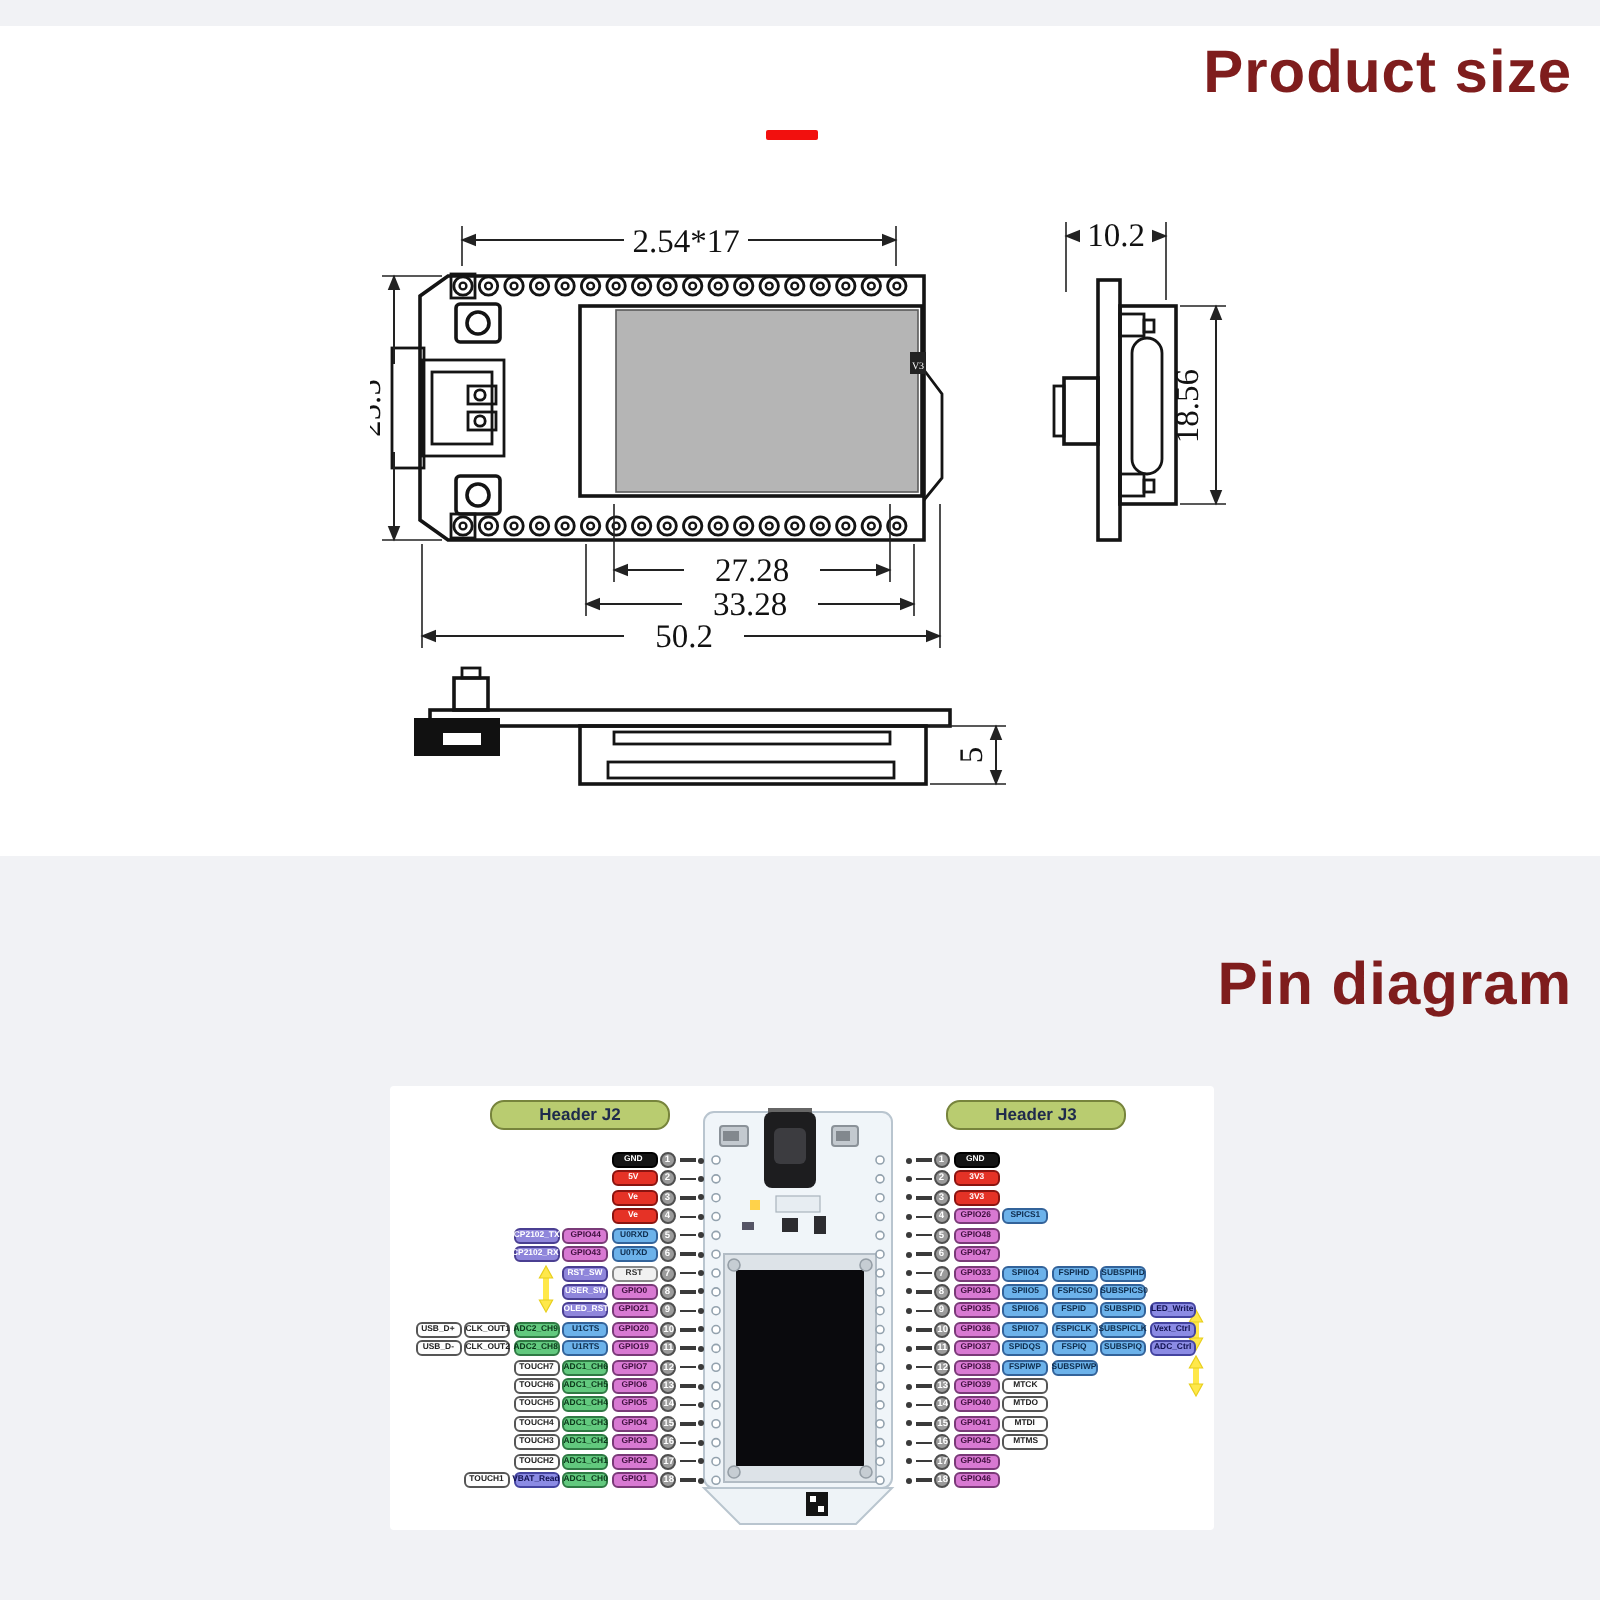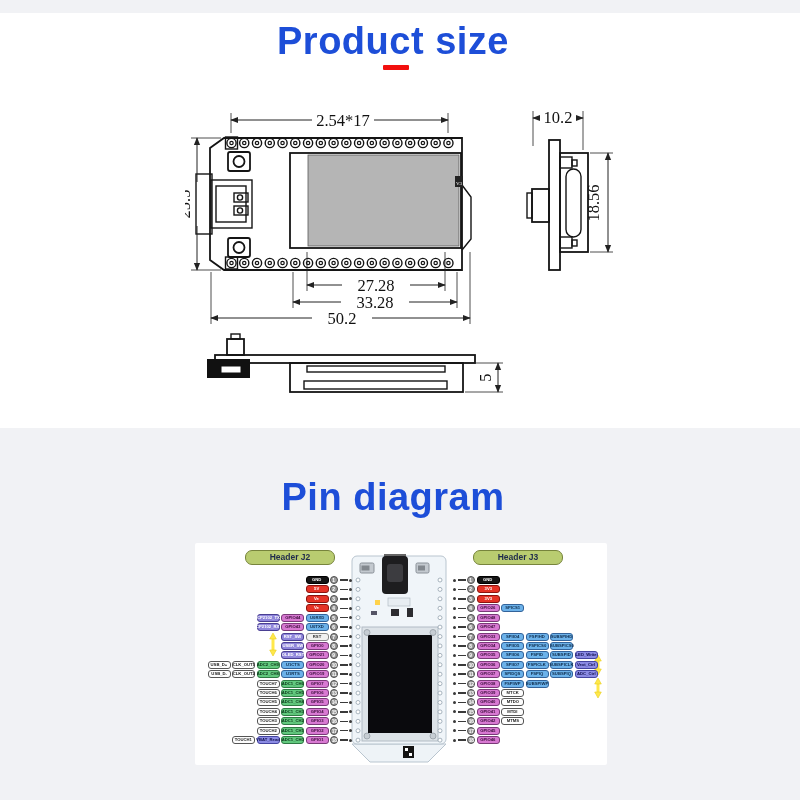--- a/index.html
+++ b/index.html
@@ -1,20 +1,20 @@
 <!DOCTYPE html>
 <html><head>
 <meta charset="utf-8">
 <style>
   html,body{margin:0;padding:0;}
   body{width:800px;height:800px;background:#f1f2f5;position:relative;overflow:hidden;
        font-family:"Liberation Sans",sans-serif;}
   .white-section{position:absolute;left:0;top:13px;width:800px;height:415px;background:#ffffff;}
-  .page-title{position:absolute;left:0;width:786px;text-align:center;font-weight:700;
-              color:#1d4ed8;font-size:38px;letter-spacing:0.5px;}
+  .page-title{position:absolute;left:0;width:786px;text-align:right;font-weight:700;
+              color:#7f1d1d;font-size:30px;letter-spacing:0.5px;}
   #title-product{top:20px;}
   #title-pin{top:452px;margin-top:24px;}
   .red-underline{position:absolute;left:383px;top:65px;width:26px;height:5px;background:#f2100e;border-radius:1px;}
   svg text{font-family:"Liberation Serif",serif;}
   .dt{font-size:16.5px;fill:#111;}
   .ol{fill:none;stroke:#141414;stroke-width:1.8;}
   .ol2{fill:none;stroke:#141414;stroke-width:1.4;}
   .dim{stroke:#222;stroke-width:1;fill:none;}
   .ext{stroke:#222;stroke-width:0.8;fill:none;}
 

